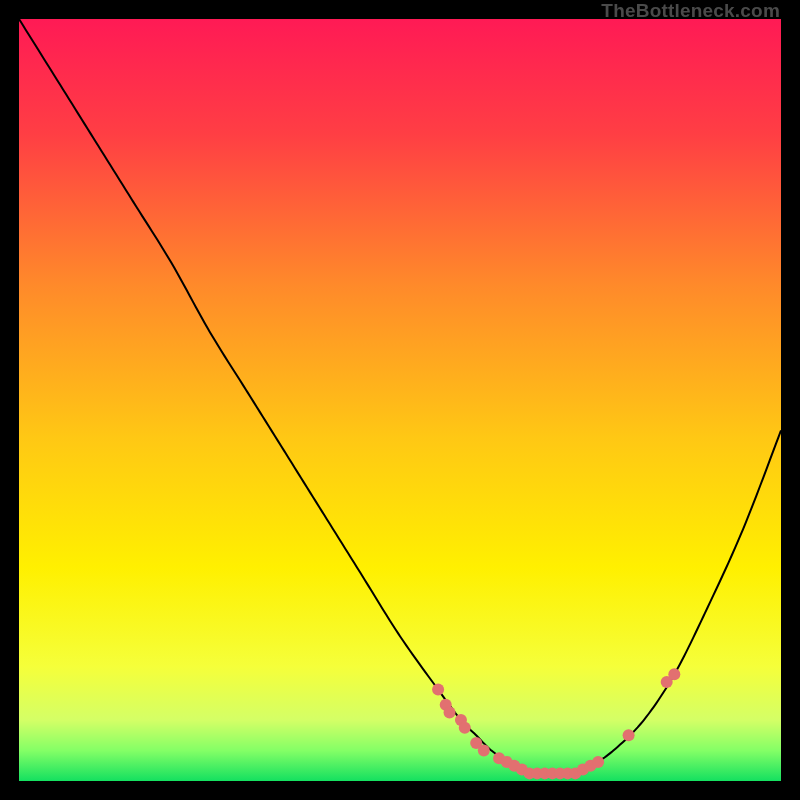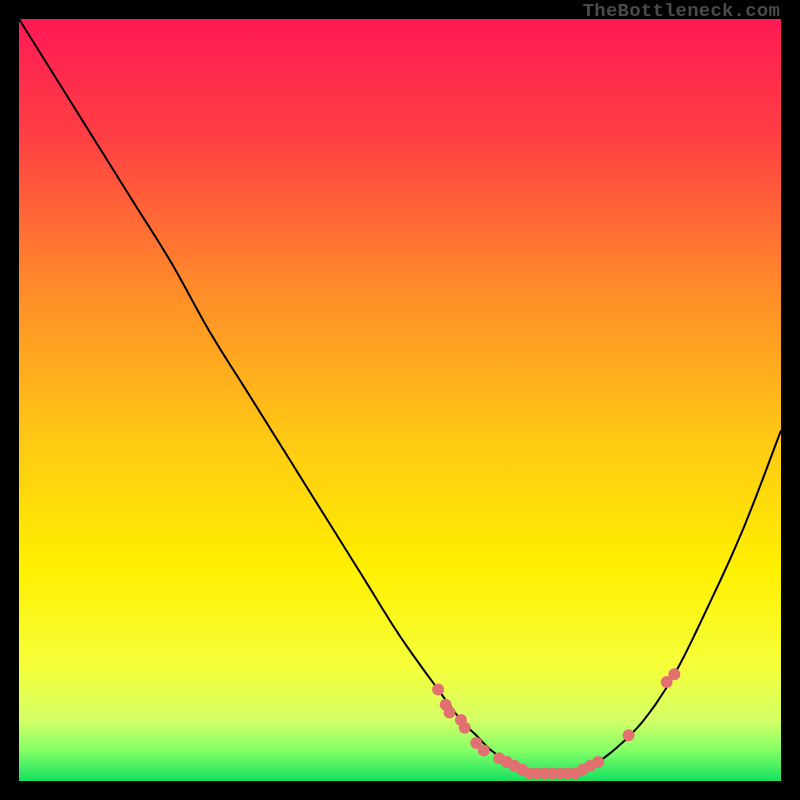--- a/index.html
+++ b/index.html
@@ -25,21 +25,20 @@
 
   .watermark {
     position: absolute;
     top: 0px;
     right: 20px;
     color: #4a4a4a;
     font-size: 19px;
     font-weight: bold;
     z-index: 10;
     letter-spacing: 0.2px;
-    font-family: Liberation Mono, monospace;
   }
 
   svg { display: block; }
 </style>
 </head>
 <body>
 
 <div class="watermark">TheBottleneck.com</div>
 
 <div class="chart-frame">

